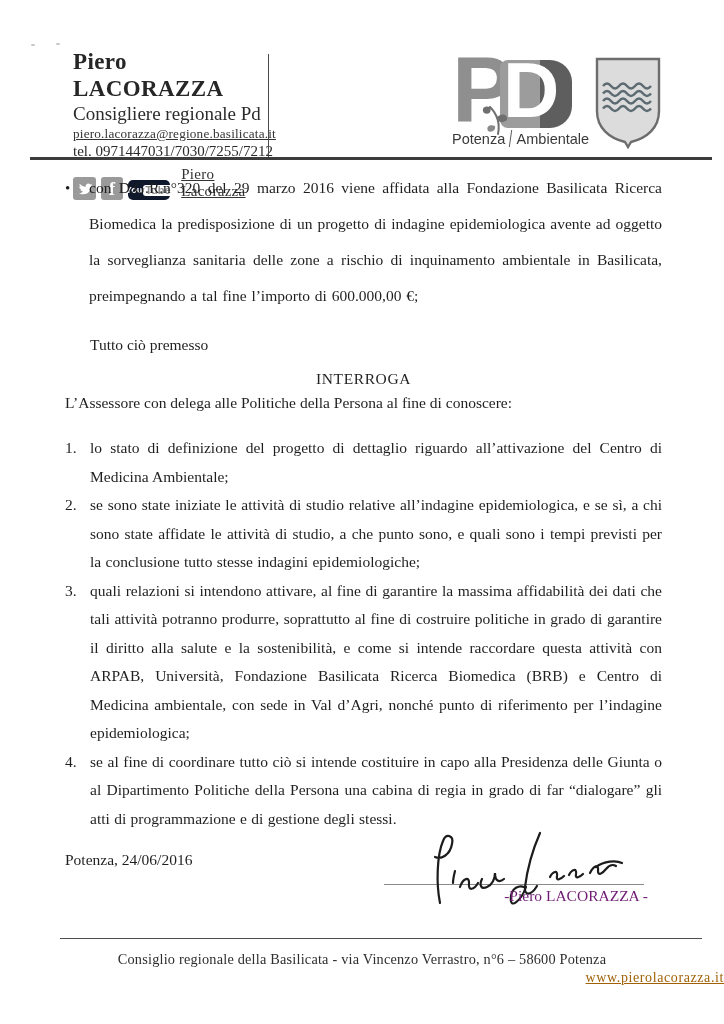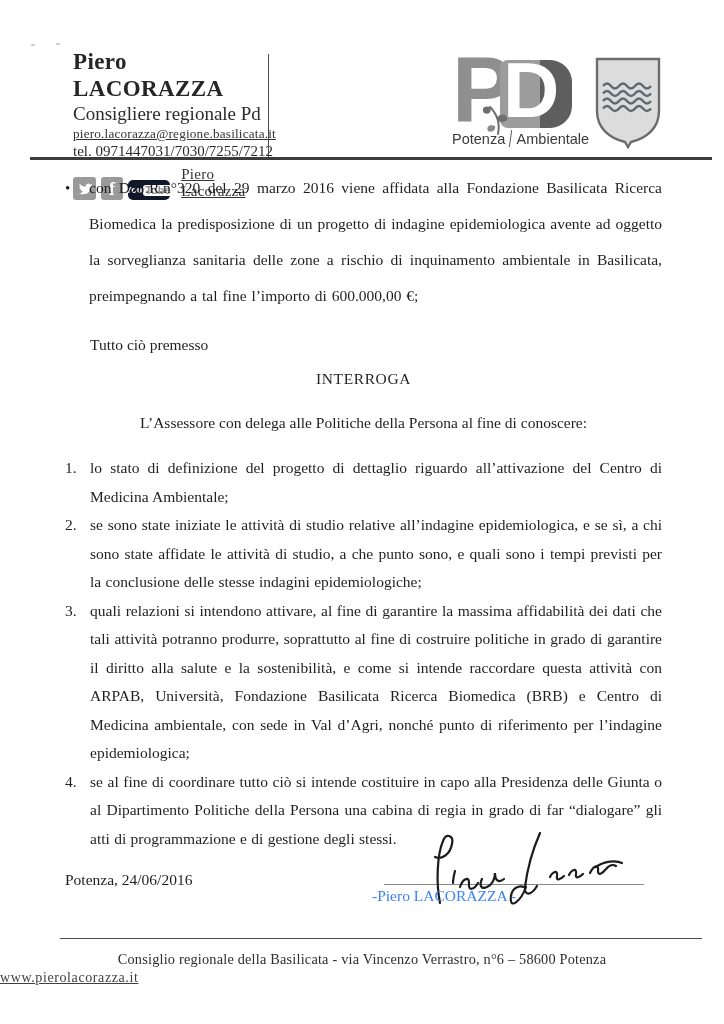--- a/index.html
+++ b/index.html
@@ -40,37 +40,37 @@
   
   .shield { position:absolute; left:592px; top:55px; }
 
   
   .content { position:absolute; left:65px; top:170px; width:597px; font-size:15.5px; }
   .bullet-row { display:flex; }
   .bullet-char { width:24px; flex:none; line-height:36px; font-size:15px; }
   .bullet-text { flex:1; text-align:justify; line-height:36px; word-spacing:1px; }
   .premise { margin-top:20px; margin-left:25px; line-height:22px; }
   .heading { margin-top:12px; text-align:center; letter-spacing:0.6px; line-height:22px; }
-  .intro { margin-top:22px; line-height:22px;text-align:center; }
+  .intro { margin-top:2px; line-height:22px; }
   .qlist { margin-top:20px; }
   .qitem { display:flex; }
   .qnum { width:25px; flex:none; line-height:28.5px; }
   .qtext { flex:1; text-align:justify; line-height:28.5px; word-spacing:0.5px; }
   .date-line { margin-top:16px; line-height:22px; }
 
   
   .sig-block { position:absolute; left:372px; top:831px; width:276px; height:90px; }
   .sig-line { position:absolute; left:12px; right:4px; top:53px; border-top:1.4px solid #8a8a8a; }
   .sig-svg { position:absolute; left:38px; top:-2px; }
-  .sig-name { position:absolute; left:0; right:0; top:56px; text-align:left; font-size:15.5px; color:#3b82f6; }
+  .sig-name { position:absolute; left:0; right:0; top:56px; text-align:right; font-size:15.5px; color:#701a75; }
 
   
   .footer-rule { position:absolute; left:60px; top:938px; width:642px; height:0; border-top:1.6px solid #4f4f4f; }
   .footer-address { position:absolute; left:0; right:0; top:951px; text-align:center; font-size:14.3px; color:#2d2d2d; letter-spacing:0.2px; }
-  .footer-url { position:absolute; left:0; right:0; top:970px; text-align:left; font-size:14px; color:#404040; letter-spacing:0.6px; }
+  .footer-url { position:absolute; left:0; right:0; top:970px; text-align:right; font-size:14px; color:#a16207; letter-spacing:0.6px; }
   .footer-url span { text-decoration:underline; }
   a, .linkish { cursor:pointer; }
 </style>
 </head>
 <body>
 
 <div class="page">
 
   <div class="speck" style="left:31px; top:44px;"></div>
   <div class="speck" style="left:56px; top:43px;"></div>
@@ -140,21 +140,21 @@
 
     <div class="intro">L’Assessore con delega alle Politiche della Persona al fine di conoscere:</div>
 
     <div class="qlist">
       <div class="qitem">
         <span class="qnum">1.</span>
         <div class="qtext">lo stato di definizione del progetto di dettaglio riguardo all’attivazione del Centro di Medicina Ambientale;</div>
       </div>
       <div class="qitem">
         <span class="qnum">2.</span>
-        <div class="qtext">se sono state iniziate le attività di studio relative all’indagine epidemiologica, e se sì, a chi sono state affidate le attività di studio, a che punto sono, e quali sono i tempi previsti per la conclusione delle stesse indagini epidemiologiche;</div>
+        <div class="qtext">se sono state iniziate le attività di studio relative all’indagine epidemiologica, e se sì, a chi sono state affidate le attività di studio, a che punto sono, e quali sono i tempi previsti per la conclusione tutto stesse indagini epidemiologiche;</div>
       </div>
       <div class="qitem">
         <span class="qnum">3.</span>
         <div class="qtext">quali relazioni si intendono attivare, al fine di garantire la massima affidabilità dei dati che tali attività potranno produrre, soprattutto al fine di costruire politiche in grado di garantire il diritto alla salute e la sostenibilità, e come si intende raccordare questa attività con ARPAB, Università, Fondazione Basilicata Ricerca Biomedica (BRB) e Centro di Medicina ambientale, con sede in Val d’Agri, nonché punto di riferimento per l’indagine epidemiologica;</div>
       </div>
       <div class="qitem">
         <span class="qnum">4.</span>
         <div class="qtext">se al fine di coordinare tutto ciò si intende costituire in capo alla Presidenza delle Giunta o al Dipartimento Politiche della Persona una cabina di regia in grado di far “dialogare” gli atti di programmazione e di gestione degli stessi.</div>
       </div>
     </div>

